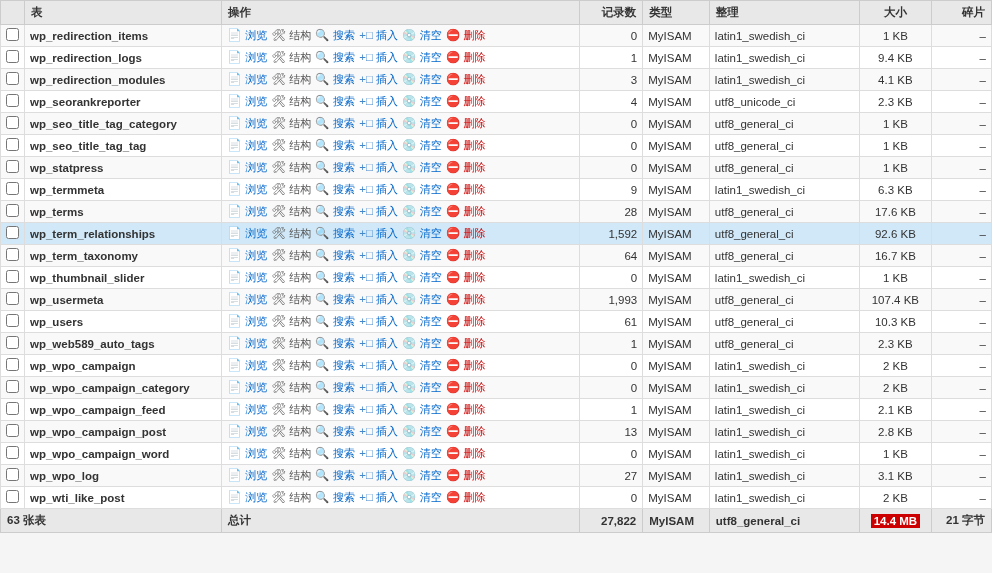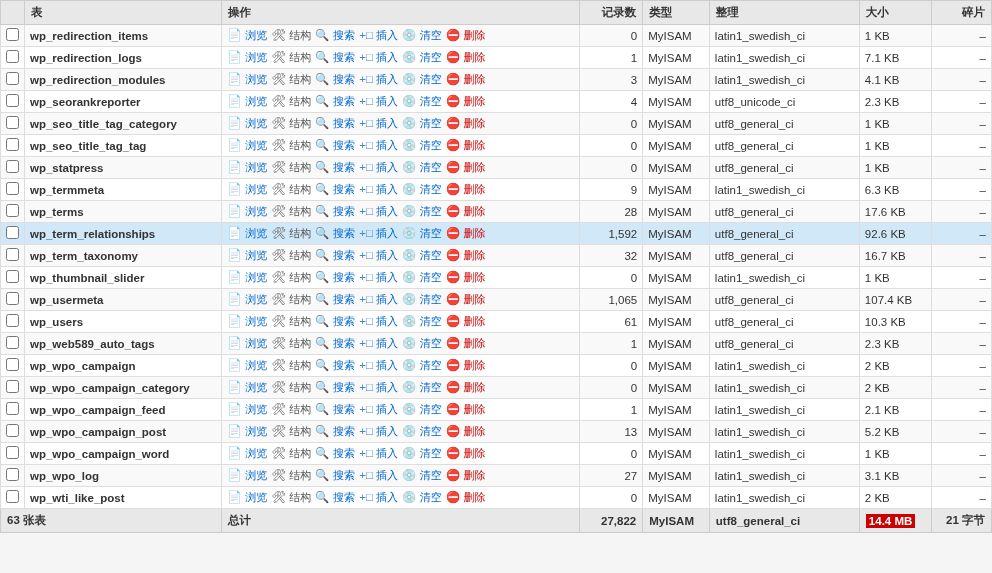--- a/index.html
+++ b/index.html
@@ -57,21 +57,21 @@
       margin-right: 1px;
       font-size: 11px;
     }
     .actions-cell {
       white-space: nowrap;
       min-width: 310px;
     }
     .count-cell { text-align: right; min-width: 55px; }
     .engine-cell { min-width: 55px; }
     .collation-cell { min-width: 130px; }
-    .size-cell { text-align: left; min-width: 55px; }
+    .size-cell { text-align: center; min-width: 55px; }
     .overhead-cell { text-align: right; min-width: 30px; }
     .checkbox-col { width: 22px; text-align: center; }
     tfoot tr {
       background: #e8e8e8;
       font-weight: bold;
     }
     tfoot td {
       padding: 4px 6px;
       border: 1px solid #ccc;
     }
@@ -136,21 +136,21 @@
         <span style="color:#4488cc;">+□</span>
         <a href="#" class="action-link">插入</a>
         <span style="color:#555;">💿</span>
         <a href="#" class="action-link">清空</a>
         <span style="color:#cc0000;">⛔</span>
         <a href="#" class="action-link" style="color:#cc0000;">删除</a>
       </td>
       <td class="count-cell">1</td>
       <td class="engine-cell">MyISAM</td>
       <td class="collation-cell">latin1_swedish_ci</td>
-      <td class="size-cell">7.1 KB</td>
+      <td class="size-cell">9.4 KB</td>
       <td class="overhead-cell">–</td>
     </tr>
         <tr>
       <td class="checkbox-col">
         <input type="checkbox" style="">
       </td>
       <td class="table-name">wp_redirection_modules</td>
       <td class="actions-cell">
         <span style="color:#555;font-size:12px;">📄</span>
         <a href="#" class="action-link">浏览</a>
@@ -358,21 +358,21 @@
         <a href="#" class="action-link struct-link">结构</a>
         <span style="color:#4488cc;">🔍</span>
         <a href="#" class="action-link">搜索</a>
         <span style="color:#4488cc;">+□</span>
         <a href="#" class="action-link">插入</a>
         <span style="color:#555;">💿</span>
         <a href="#" class="action-link">清空</a>
         <span style="color:#cc0000;">⛔</span>
         <a href="#" class="action-link" style="color:#cc0000;">删除</a>
       </td>
-      <td class="count-cell">32</td>
+      <td class="count-cell">64</td>
       <td class="engine-cell">MyISAM</td>
       <td class="collation-cell">utf8_general_ci</td>
       <td class="size-cell">16.7 KB</td>
       <td class="overhead-cell">–</td>
     </tr>
         <tr>
       <td class="checkbox-col">
         <input type="checkbox" style="">
       </td>
       <td class="table-name">wp_thumbnail_slider</td>
@@ -408,21 +408,21 @@
         <a href="#" class="action-link struct-link">结构</a>
         <span style="color:#4488cc;">🔍</span>
         <a href="#" class="action-link">搜索</a>
         <span style="color:#4488cc;">+□</span>
         <a href="#" class="action-link">插入</a>
         <span style="color:#555;">💿</span>
         <a href="#" class="action-link">清空</a>
         <span style="color:#cc0000;">⛔</span>
         <a href="#" class="action-link" style="color:#cc0000;">删除</a>
       </td>
-      <td class="count-cell">1,065</td>
+      <td class="count-cell">1,993</td>
       <td class="engine-cell">MyISAM</td>
       <td class="collation-cell">utf8_general_ci</td>
       <td class="size-cell">107.4 KB</td>
       <td class="overhead-cell">–</td>
     </tr>
         <tr>
       <td class="checkbox-col">
         <input type="checkbox" style="">
       </td>
       <td class="table-name">wp_users</td>
@@ -561,21 +561,21 @@
         <span style="color:#4488cc;">+□</span>
         <a href="#" class="action-link">插入</a>
         <span style="color:#555;">💿</span>
         <a href="#" class="action-link">清空</a>
         <span style="color:#cc0000;">⛔</span>
         <a href="#" class="action-link" style="color:#cc0000;">删除</a>
       </td>
       <td class="count-cell">13</td>
       <td class="engine-cell">MyISAM</td>
       <td class="collation-cell">latin1_swedish_ci</td>
-      <td class="size-cell">5.2 KB</td>
+      <td class="size-cell">2.8 KB</td>
       <td class="overhead-cell">–</td>
     </tr>
         <tr>
       <td class="checkbox-col">
         <input type="checkbox" style="">
       </td>
       <td class="table-name">wp_wpo_campaign_word</td>
       <td class="actions-cell">
         <span style="color:#555;font-size:12px;">📄</span>
         <a href="#" class="action-link">浏览</a>

